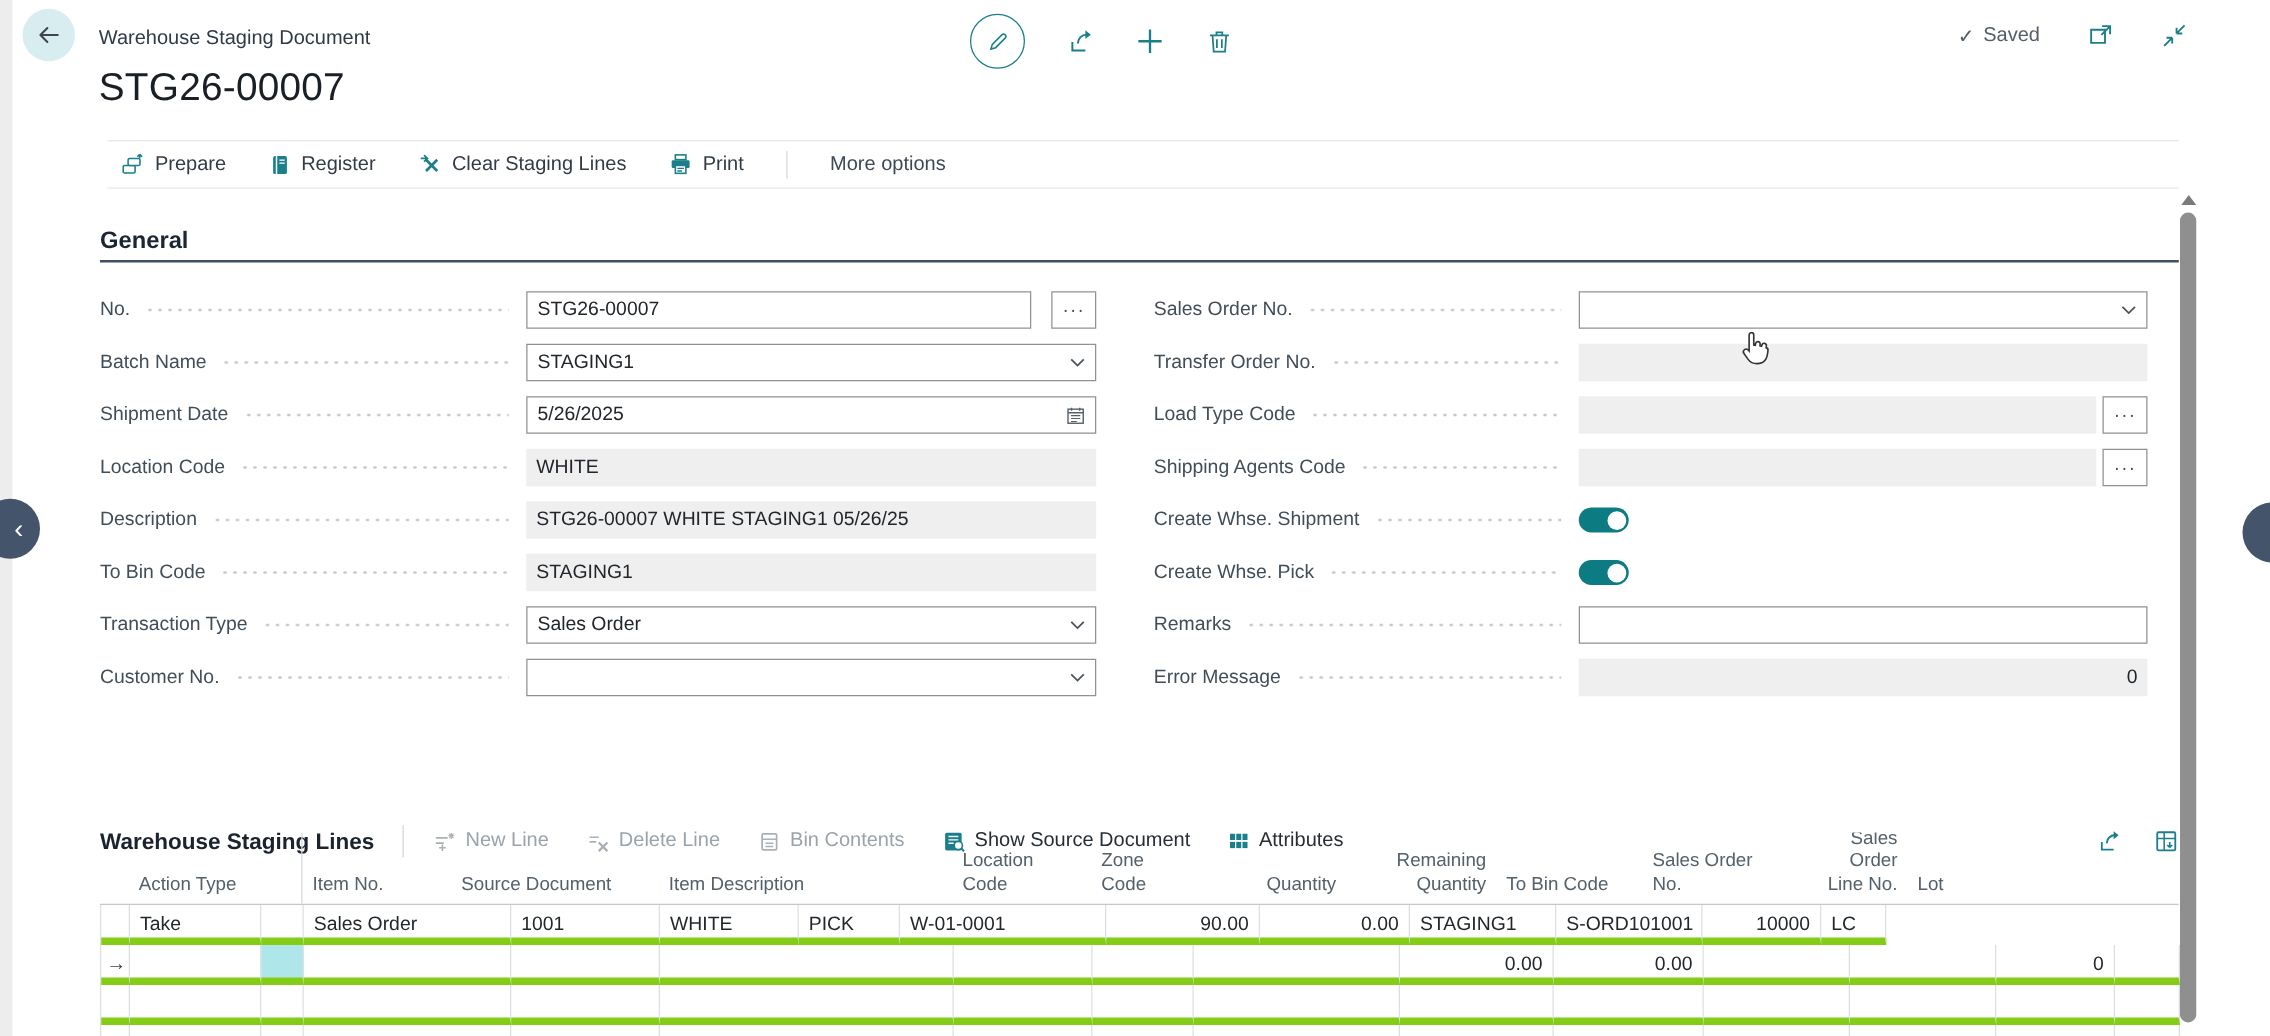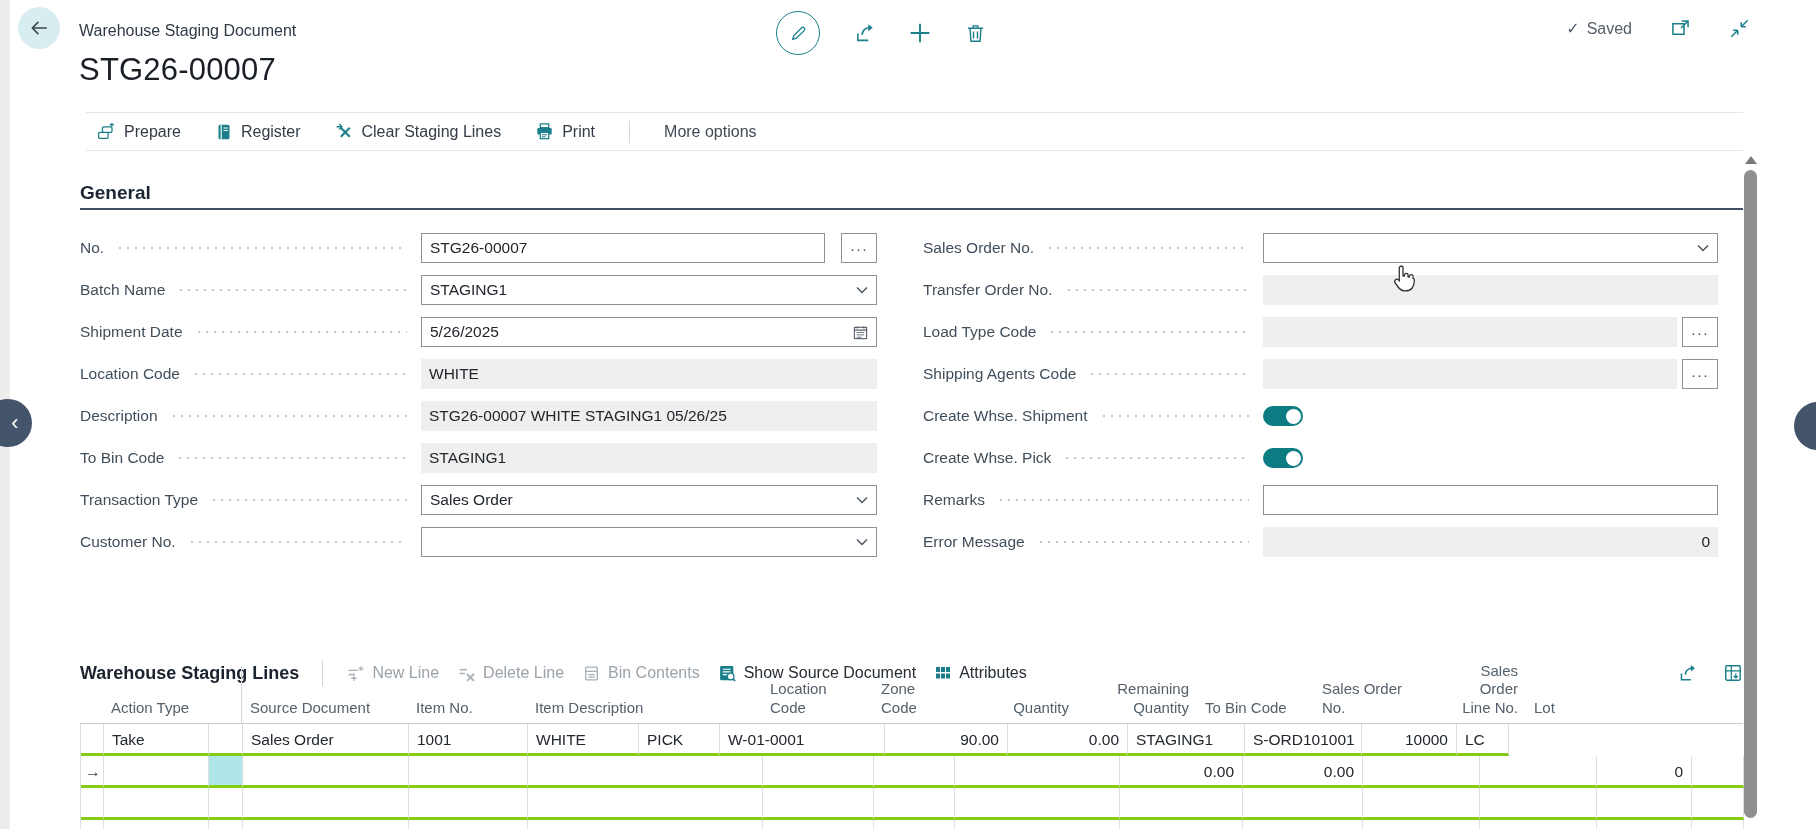--- a/index.html
+++ b/index.html
@@ -56,38 +56,38 @@
     display:flex; align-items:center; justify-content:center; font-size:15px; color:#3f4a55; letter-spacing:1px; }
   .assist.tight { margin-left:5px; }
   .num-right { margin-left:auto; }
   .toggle { width:40px; height:20px; border-radius:11px; background:#0d7b82; position:relative; }
   .toggle::after { content:""; position:absolute; right:2.5px; top:2.5px; width:15px; height:15px; border-radius:50%; background:#fff; }
 
   
   .lines-bar { position:absolute; left:80px; right:73px; top:658px; height:30px; display:flex; align-items:center; }
   .lines-heading { font-size:18px; font-weight:700; color:#1a232e; white-space:nowrap; }
   .lines-sep { width:1px; height:26px; background:#d5d5d5; margin:0 23px; }
-  .lines-actions { display:flex; gap:18px; }
+  .lines-actions { display:flex; gap:30px; }
   .laction { display:flex; align-items:center; gap:7px; font-size:16px; }
   .laction.enabled  { color:#272e35; }
   .laction.disabled { color:#9aa3ab; }
   .laction.disabled .licon { color:#a9b0b7; }
   .laction.enabled  .licon { color:#1a7f8a; }
   .licon { display:inline-flex; }
   .lines-right { margin-left:auto; display:flex; align-items:center; gap:26px; }
 
   
   .wtable { position:absolute; left:80px; top:666px; width:1663px; }
   .thead { display:flex; align-items:stretch; height:58px; border-bottom:1px solid #c9c9c9; }
   .hcell { display:flex; flex-direction:column; justify-content:flex-end; padding:0 8px 6px 8px;
     font-size:15px; color:#54606b; line-height:1.22; white-space:pre-line; overflow:hidden; }
   .hcell.freeze { border-right:1px solid #d5d8da; }
   .hcell span { display:block; width:100%; }
   .trow { display:flex; border-left:1px solid #dcdfe2; }
-  .tcell { height:32px; line-height:31px; border-right:1px solid #dcdfe2; border-bottom:3px solid #84cc16;
+  .tcell { height:32px; line-height:31px; border-right:1px solid #dcdfe2; border-bottom:6px solid #84cc16;
     padding:0 8px; font-size:15.5px; color:#22272d; white-space:nowrap; overflow:hidden; }
   .tcell.r { text-align:right; }
   .hcell.r span { text-align:right; }
   .tcell.selcell { background:#aee6ea; }
   .tcell.rowmark { padding:0 2px 0 4px; color:#3c434b; font-size:16px; }
 
   
   .scroll-up { position:absolute; left:1745px; top:156px; width:0; height:0;
     border-left:6px solid transparent; border-right:6px solid transparent; border-bottom:8px solid #7a7a7a; }
   .scroll-thumb { position:absolute; left:1744px; top:170px; width:13px; height:648px; background:#8f8f8f; border-radius:7px; }
@@ -424,22 +424,22 @@
       </svg>
     </span>
   </span>
 </div>
 
 <div class="wtable">
   <div class="thead" id="thead">
       <div class="hcell" style="width:23px;flex:0 0 23px"><span></span></div>
       <div class="hcell" style="width:105px;flex:0 0 105px"><span>Action Type</span></div>
       <div class="hcell freeze" style="width:34px;flex:0 0 34px"><span></span></div>
+      <div class="hcell" style="width:119px;flex:0 0 119px"><span>Item No.</span></div>
       <div class="hcell" style="width:166px;flex:0 0 166px"><span>Source Document</span></div>
-      <div class="hcell" style="width:119px;flex:0 0 119px"><span>Item No.</span></div>
       <div class="hcell" style="width:235px;flex:0 0 235px"><span>Item Description</span></div>
       <div class="hcell" style="width:111px;flex:0 0 111px"><span>Location Code</span></div>
       <div class="hcell" style="width:81px;flex:0 0 81px"><span>Zone Code</span></div>
       <div class="hcell r" style="width:123px;flex:0 0 123px"><span>Quantity</span></div>
       <div class="hcell r" style="width:120px;flex:0 0 120px"><span>Remaining
 Quantity</span></div>
       <div class="hcell" style="width:117px;flex:0 0 117px"><span>To Bin Code</span></div>
       <div class="hcell" style="width:117px;flex:0 0 117px"><span>Sales Order
 No.</span></div>
       <div class="hcell r" style="width:95px;flex:0 0 95px"><span>Sales Order

